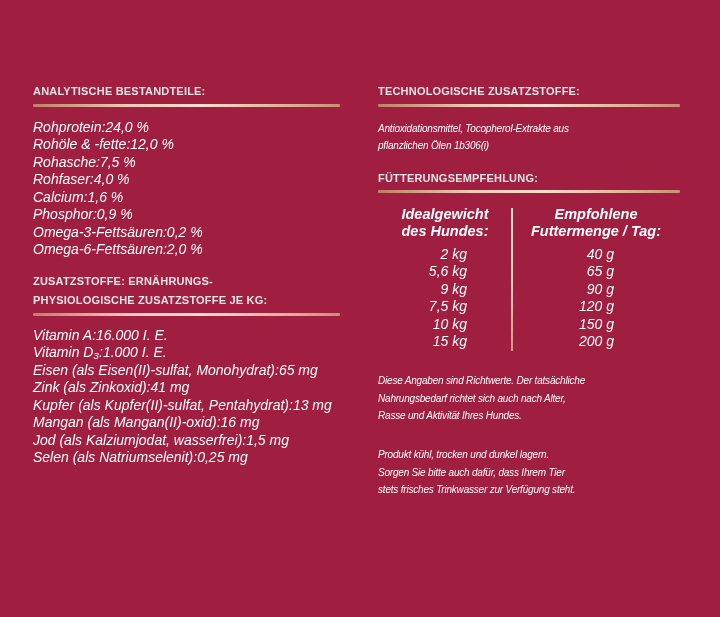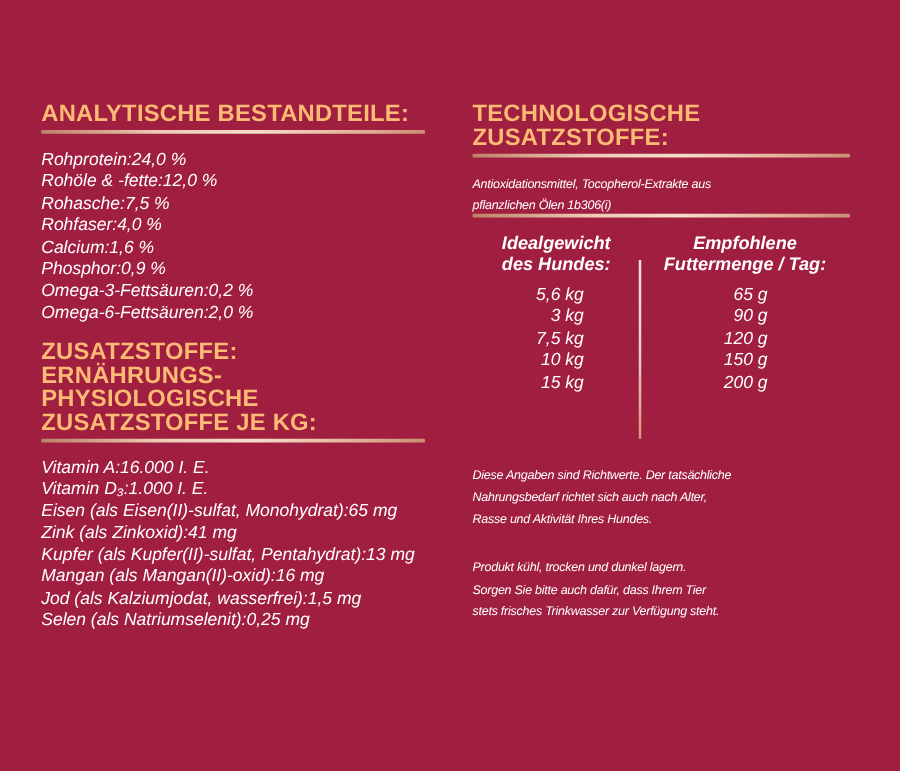--- a/index.html
+++ b/index.html
@@ -13,24 +13,24 @@
     height: 617px;
     background: #A01E40;
     color: #FFFFFF;
     font-family: "Liberation Sans", sans-serif;
     overflow: hidden;
   }
   .section { position: absolute; }
 
   .heading {
     font-weight: 700;
-    font-size: 19px;
+    font-size: 11px;
     line-height: 19px;
     letter-spacing: 0.2px;
-    color: #fdba74;
+    color: #e5e5e5;
   }
   .rule {
     height: 2.5px;
     margin-top: 3px;
     border-radius: 1px;
     background: linear-gradient(90deg, #BD8165 0%, #ECCAB5 30%, #F6DDCC 55%, #E0AE92 85%, #C98F72 100%);
   }
 
   .kv-rows { margin-top: 12px; }
   .kv-row {
@@ -183,42 +183,47 @@
   <div class="section" id="technological">
     <div class="heading">TECHNOLOGISCHE ZUSATZSTOFFE:</div>
     <div class="rule"></div>
     <div class="para tech-text">
       <div class="para-line">Antioxidationsmittel, Tocopherol-Extrakte aus</div>
       <div class="para-line">pflanzlichen Ölen 1b306(i)</div>
     </div>
   </div>
 
   <div class="section" id="feeding">
+    <div class="heading">FÜTTERUNGSEMPFEHLUNG:</div>
     <div class="rule"></div>
 
     <div class="feed-headers">
       <div class="feed-col1">
         <div>Idealgewicht</div>
         <div>des Hundes:</div>
       </div>
       <div class="feed-col2">
         <div>Empfohlene</div>
         <div>Futtermenge / Tag:</div>
       </div>
     </div>
 
     <div class="table-divider"></div>
 
     <div class="feed-rows">
       <div class="feed-row">
+        <div class="feed-col1">2 kg</div>
+        <div class="feed-col2">40 g</div>
+      </div>
+      <div class="feed-row">
         <div class="feed-col1">5,6 kg</div>
         <div class="feed-col2">65 g</div>
       </div>
       <div class="feed-row">
-        <div class="feed-col1">3 kg</div>
+        <div class="feed-col1">9 kg</div>
         <div class="feed-col2">90 g</div>
       </div>
       <div class="feed-row">
         <div class="feed-col1">7,5 kg</div>
         <div class="feed-col2">120 g</div>
       </div>
       <div class="feed-row">
         <div class="feed-col1">10 kg</div>
         <div class="feed-col2">150 g</div>
       </div>

